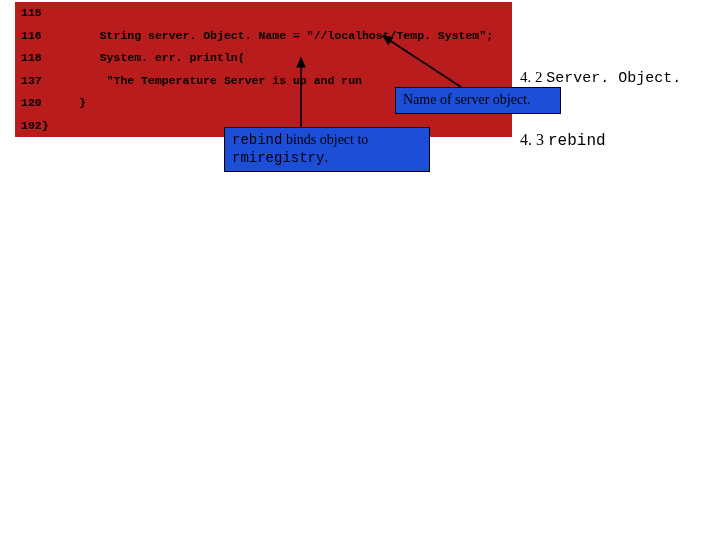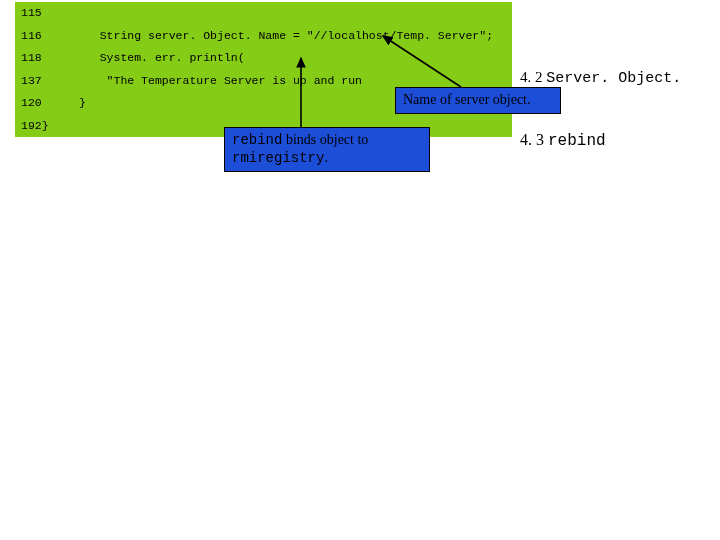--- a/index.html
+++ b/index.html
@@ -14,24 +14,24 @@
   .stage {
     position: relative;
     width: 720px;
     height: 540px;
   }
   .code-block {
     position: absolute;
     left: 15px;
     top: 2px;
     width: 497px;
-    background: #84cc16;
+    background: #b91c1c;
     font-family: "Courier New", Courier, monospace;
     font-size: 11.5px;
-    font-weight: normal;
+    font-weight: bold;
     color: #000;
     line-height: 1;
   }
   .code-row {
     display: flex;
     align-items: flex-start;
     padding: 5px 0 6px 0;
   }
   .lineno {
     width: 58px;
@@ -102,21 +102,21 @@
 <body>
 
 <div class="stage">
 
   <div class="code-block">
     <div class="code-row">
       <span class="lineno">115</span>
     </div>
     <div class="code-row">
       <span class="lineno">116</span>
-      <span class="code-text">   String server. Object. Name = "//localhost/Temp. Server";</span>
+      <span class="code-text">   String server. Object. Name = "//localhost/Temp. System";</span>
     </div>
     <div class="code-row">
       <span class="lineno">118</span>
       <span class="code-text">   System. err. println(</span>
     </div>
     <div class="code-row">
       <span class="lineno">137</span>
       <span class="code-text">    "The Temperature Server is up and run</span>
     </div>
     <div class="code-row">

